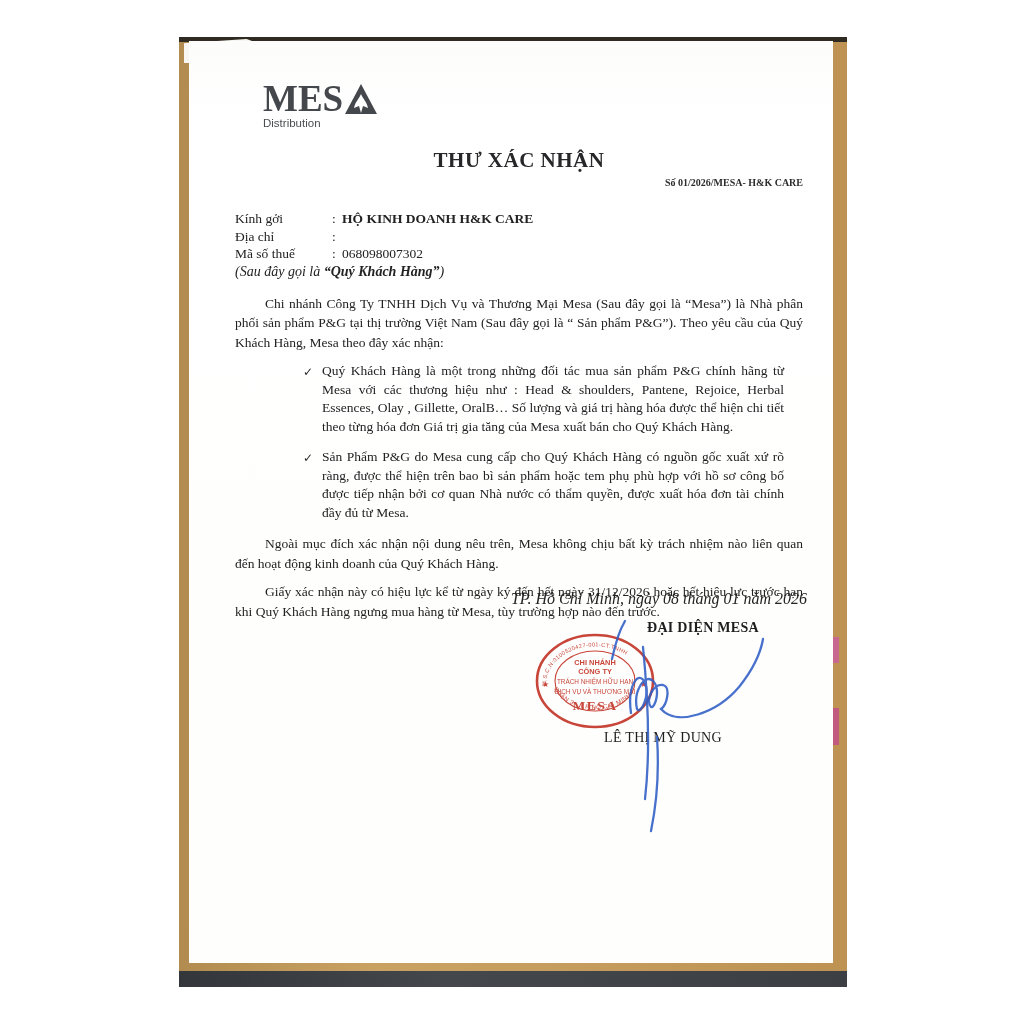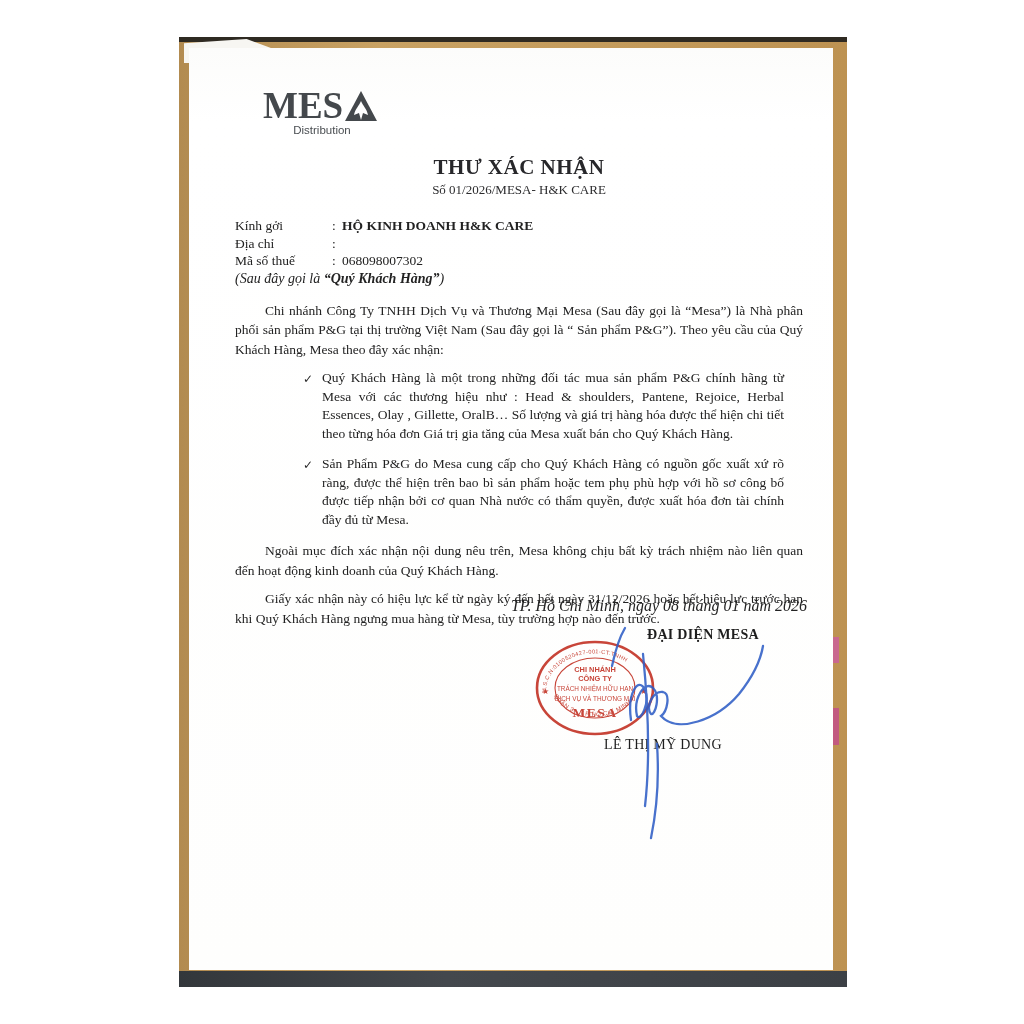--- a/index.html
+++ b/index.html
@@ -10,38 +10,38 @@
   .board{position:absolute;left:179px;top:37px;width:668px;height:950px;
          background:linear-gradient(90deg,#b28b50,#c9a263 30%,#c39a5a 70%,#bd9252);
          border-top:5px solid #2f2a22;box-sizing:border-box;}
   .board-bottom{position:absolute;left:179px;top:971px;width:668px;height:16px;
          background:linear-gradient(90deg,#33373b,#44484d 40%,#3c4045);}
   .pink-mark{position:absolute;width:9px;background:#c9688f;}
   .pink-1{left:830px;top:637px;height:26px;}
   .pink-2{left:830px;top:708px;height:37px;background:#c25a80;}
 
   
-  .paper{position:absolute;left:189px;top:48px;width:644px;height:922px;
+  .paper{position:absolute;left:189px;top:41px;width:644px;height:922px;
          background:linear-gradient(180deg,#fcfcfb,#ffffff 8%,#fefefd);
          box-sizing:border-box;padding:0 30px 16px 46px;}
   .corner-fold{position:absolute;left:184px;top:39px;width:108px;height:24px;
          background:#f7f6f2;clip-path:polygon(0 18%,58% 0,100% 70%,100% 100%,0 100%);}
 
   
   .logo{position:absolute;left:74px;top:41px;width:120px;}
   .logo-row{display:flex;align-items:flex-end;}
   .logo-text{font-family:"Liberation Serif",serif;font-weight:700;font-size:37px;line-height:34px;
              color:#44484c;letter-spacing:0px;}
   .logo-a{margin-left:1px;}
   .logo-tagline{font-family:"Liberation Sans","DejaVu Sans",sans-serif;font-size:11.5px;
-             color:#4a4e52;text-align:center;margin-top:1px;padding-right:2px;}
+             color:#4a4e52;text-align:left;margin-top:1px;padding-right:2px;}
 
   .title{margin:0;padding-top:106px;text-align:center;font-size:21px;font-weight:700;
          color:#27272a;letter-spacing:.5px;line-height:26px;}
-  .refno{text-align:center;font-size:13px;font-weight:400;color:#2c2c2e;line-height:17px;margin-top:1px;}
+  .refno{text-align:right;font-size:10px;font-weight:700;color:#2c2c2e;line-height:17px;margin-top:1px;}
 
   .recipient{margin-top:19px;font-size:13.5px;line-height:17.5px;}
   .r-row{display:flex;}
   .r-label{width:97px;flex:none;}
   .r-sep{width:10px;flex:none;}
   .r-val{flex:1;}
   .bold{font-weight:700;}
   .alias{font-style:italic;font-size:14px;line-height:18px;}
 
   .para{font-size:13.5px;line-height:19.5px;text-align:justify;margin:0;}

